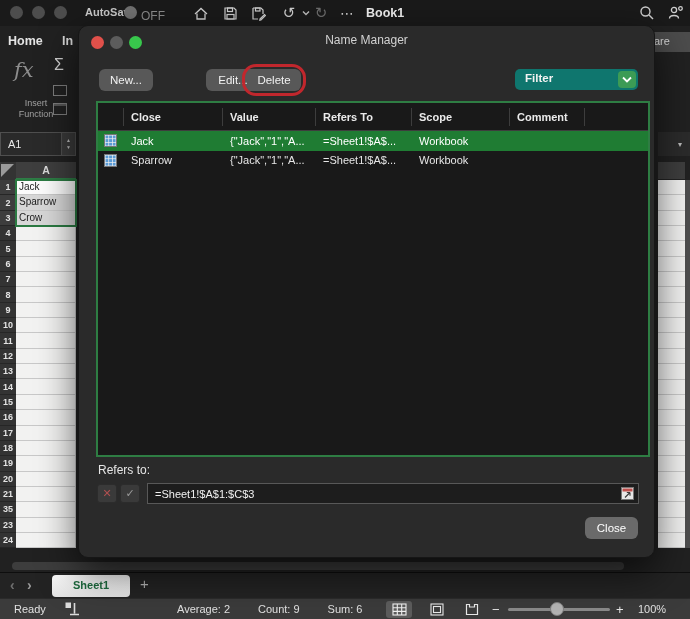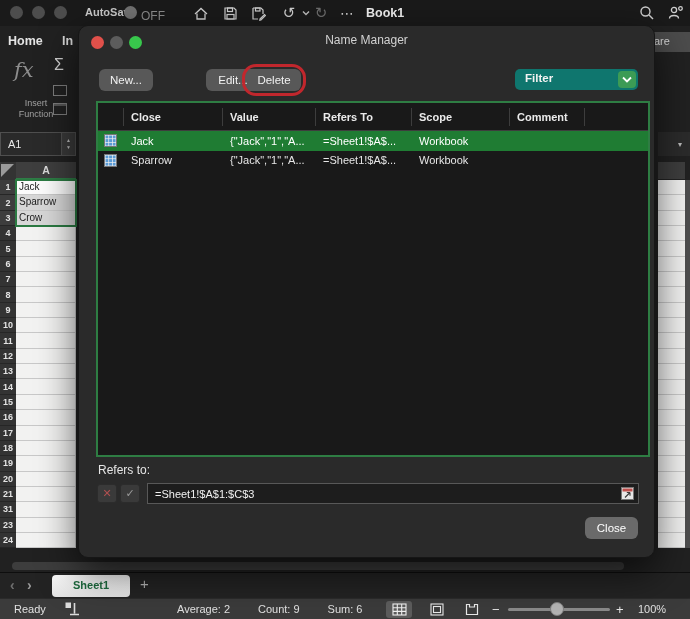--- a/index.html
+++ b/index.html
@@ -267,21 +267,21 @@
       </div>
       <div class="s-row">
         <div class="s-rowhead">20</div>
         <div class="s-cell"></div>
       </div>
       <div class="s-row">
         <div class="s-rowhead">21</div>
         <div class="s-cell"></div>
       </div>
       <div class="s-row">
-        <div class="s-rowhead">31</div>
+        <div class="s-rowhead">35</div>
         <div class="s-cell"></div>
       </div>
       <div class="s-row">
         <div class="s-rowhead">23</div>
         <div class="s-cell"></div>
       </div>
       <div class="s-row">
         <div class="s-rowhead">24</div>
         <div class="s-cell"></div>
       </div>

